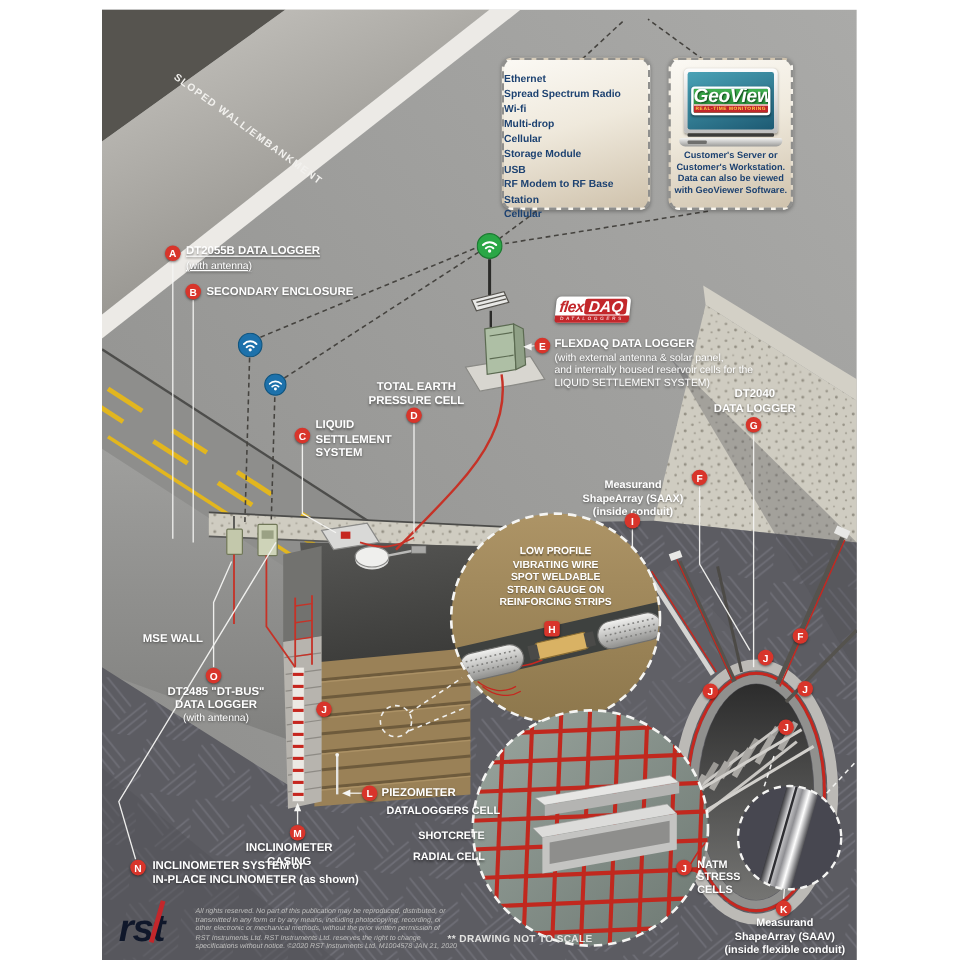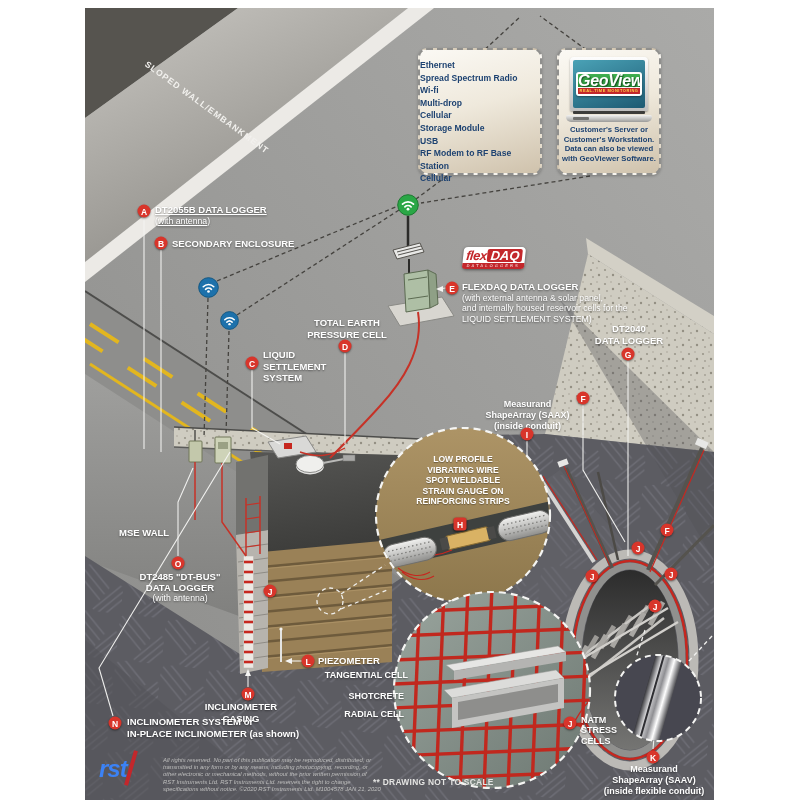--- a/index.html
+++ b/index.html
@@ -49,21 +49,21 @@
   .sloped-text{position:absolute;left:149px;top:59px;transform:rotate(36deg);
                transform-origin:0 0;color:#f2f1ee;font-weight:bold;font-size:8.6px;
                letter-spacing:1.1px;white-space:nowrap;z-index:5;}
   .strain-text{position:absolute;left:394px;top:454px;width:138px;text-align:center;
                color:#fff;font-weight:bold;font-size:8.6px;line-height:10.6px;z-index:22;
                text-shadow:0 1px 1px rgba(0,0,0,.35);}
   .footer-copy{position:absolute;left:163px;top:757px;width:258px;color:#bfbfbe;
                font-size:5.9px;line-height:7.2px;font-style:italic;z-index:22;}
   .footer-note{position:absolute;left:373px;top:777px;color:#e4e4e2;font-size:8.4px;
                font-weight:bold;z-index:22;letter-spacing:.3px;}
-  .rst-logo{position:absolute;left:99px;top:755px;color:#3b82f6;font-size:24px;font-weight:bold;
+  .rst-logo{position:absolute;left:99px;top:755px;color:#0f172a;font-size:32px;font-weight:bold;
             font-style:italic;letter-spacing:-1px;z-index:22;}
   .rst-slash{position:absolute;left:129px;top:750px;width:4px;height:36px;background:#c3272b;
              transform:rotate(16deg);z-index:23;}
 </style>
 </head>
 <body>
 
 <div id="stage">
 
 <svg id="terrain" width="800" height="800" viewBox="0 0 800 800">
@@ -656,21 +656,21 @@
 <div class="lbl" style="left:119px;top:527px;">MSE WALL</div>
 
 <div class="strain-text">
   <div>LOW PROFILE</div>
       <div>VIBRATING WIRE</div>
   <div>SPOT WELDABLE</div>
       <div>STRAIN GAUGE ON</div>
   <div>REINFORCING STRIPS</div>
 </div>
 
-<div class="lbl rt" style="left:322px;top:670px;width:86px;font-size:9px;">TANGENTIAL CELL</div>
+<div class="lbl rt" style="left:322px;top:670px;width:86px;font-size:9px;">DATALOGGERS CELL</div>
 <div class="lbl rt" style="left:328px;top:691px;width:76px;font-size:9px;">SHOTCRETE</div>
 <div class="lbl rt" style="left:326px;top:709px;width:78px;font-size:9px;">RADIAL CELL</div>
 
 <div class="rst-logo">rst</div>
 <div class="rst-slash"></div>
 <div class="footer-copy">
   <div>All rights reserved. No part of this publication may be reproduced, distributed, or</div>
       <div>transmitted in any form or by any means, including photocopying, recording, or</div>
   <div>other electronic or mechanical methods, without the prior written permission of</div>
       <div>RST Instruments Ltd. RST Instruments Ltd. reserves the right to change</div>

